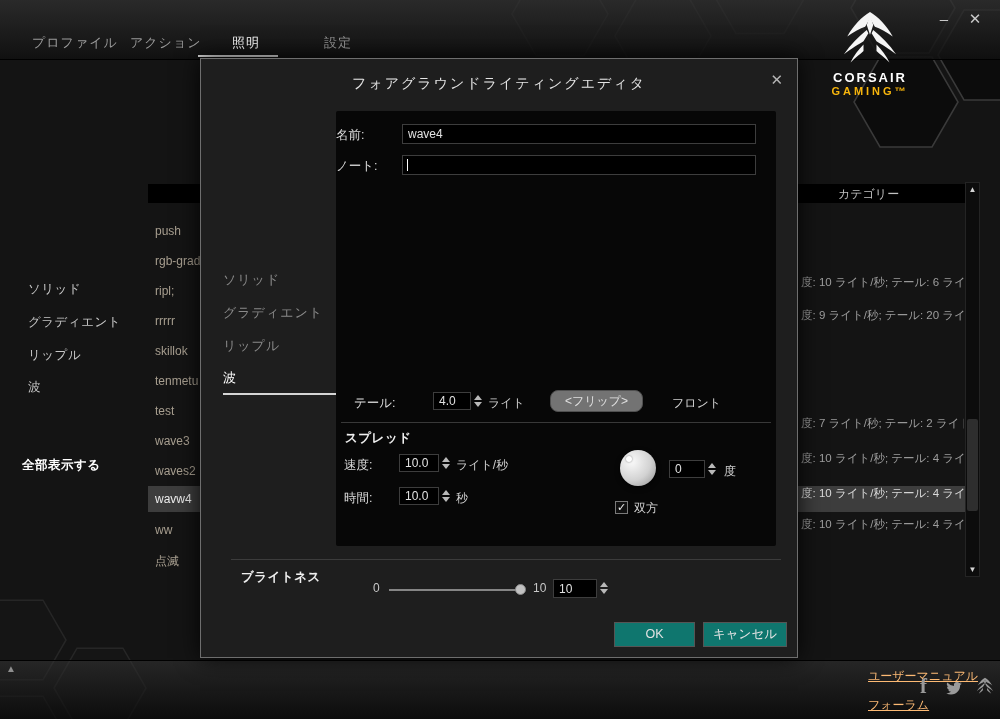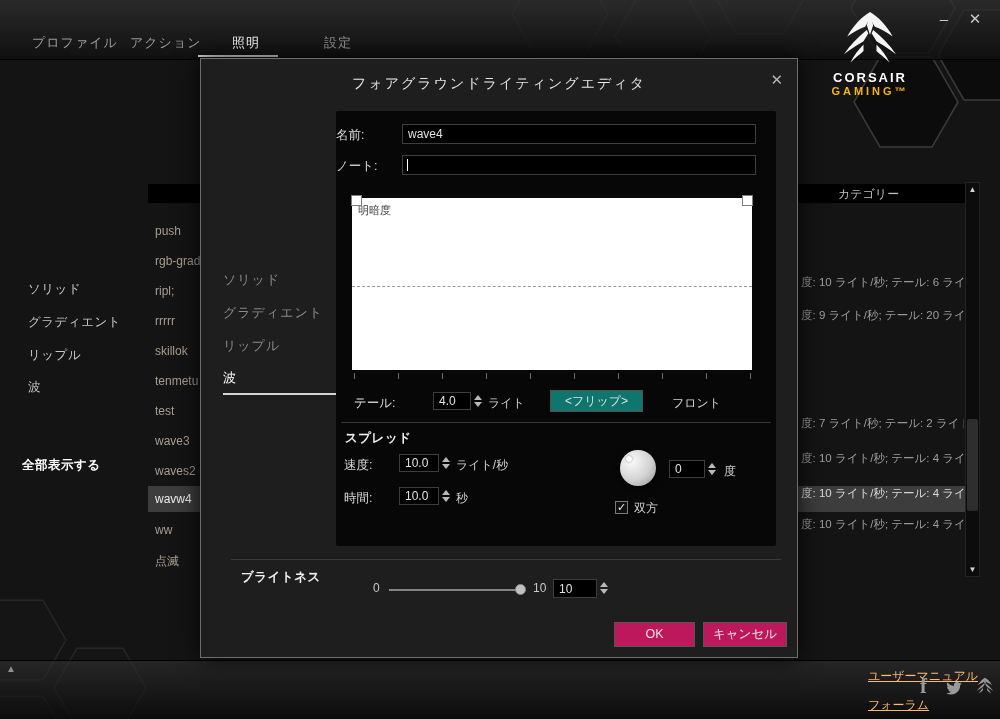--- a/index.html
+++ b/index.html
@@ -64,41 +64,41 @@
   .curve-label { position:absolute; left:6px; top:5px; font-size:11px; color:#404040; }
   .curve-dash { position:absolute; left:0; right:0; top:88px; border-top:1px dashed #9a9a9a; }
   .handle { position:absolute; top:0; width:11px; height:11px; background:#fff; border:1px solid #7d7d7d; }
   .curve-ticks { position:absolute; left:2px; top:178px; width:397px; height:6px;
     background:repeating-linear-gradient(90deg, #6a6a6a 0 1px, transparent 1px 44px); }
   .spin-arrows { position:absolute; width:10px; height:18px; display:flex; flex-direction:column; justify-content:center; gap:2px; align-items:center; }
   .tri-up { width:0; height:0; border-left:4px solid transparent; border-right:4px solid transparent; border-bottom:5px solid #b9b9b9; }
   .tri-down { width:0; height:0; border-left:4px solid transparent; border-right:4px solid transparent; border-top:5px solid #b9b9b9; }
 
   .unit { position:absolute; font-size:12px; color:#d0d0d0; }
-  .flip-btn { position:absolute; left:214px; top:279px; width:93px; height:22px; background:#0f766e;
-    border:1px solid #505050; border-radius:0; color:#e0e0e0; font-size:12px; text-align:center; line-height:20px; }
+  .flip-btn { position:absolute; left:214px; top:279px; width:93px; height:22px; background:#737373;
+    border:1px solid #505050; border-radius:8px; color:#e0e0e0; font-size:12px; text-align:center; line-height:20px; }
   .divider { position:absolute; left:5px; top:311px; width:430px; border-top:1px solid #383838; }
   .sec-h { position:absolute; font-weight:bold; font-size:12.5px; color:#efefef; letter-spacing:.5px; }
 
   .dial { position:absolute; left:284px; top:339px; width:36px; height:36px; border-radius:50%;
     background:radial-gradient(circle at 32% 32%, #fafafa, #d2d2d2 55%, #8f8f8f 100%);
     box-shadow:0 2px 5px rgba(0,0,0,.7); }
   .dial-dot { position:absolute; left:6px; top:6px; width:6px; height:6px; border-radius:50%;
     background:#fff; box-shadow:0 0 2px #777; }
 
   .checkbox { position:absolute; left:279px; top:390px; width:13px; height:13px; background:#101010;
     border:1px solid #7a7a7a; font-size:11px; color:#eee; line-height:11px; text-align:center; }
 
   .bright-line { position:absolute; left:30px; top:500px; width:550px; border-top:1px solid #3c3c3c; }
   .sl-track { position:absolute; left:188px; top:530px; width:136px; height:2px; background:#858585; }
   .sl-handle { position:absolute; left:314px; top:525px; width:11px; height:11px; border-radius:50%;
     background:#c2c2c2; border:1px solid #888; }
   .sl-lbl { position:absolute; font-size:12px; color:#c8c8c8; }
 
-  .dlg-btn { position:absolute; top:563px; height:25px; background:#be185d; border:1px solid #555;
+  .dlg-btn { position:absolute; top:563px; height:25px; background:#0f766e; border:1px solid #555;
     color:#e3e3e3; font-size:12.5px; text-align:center; line-height:23px; }
 
   
   .footer { position:absolute; left:0; top:660px; width:1000px; height:59px; z-index:2;
     background:linear-gradient(180deg, rgba(52,52,52,.55), rgba(10,10,10,.78));
     border-top:1px solid #000; }
   .foot-link { position:absolute; left:828px; font-size:12px; color:#fdba74; text-decoration:underline;margin-left:40px; }
   .fb-icon { position:absolute; left:920px; top:674px; font-family:"Liberation Serif",serif;
     font-size:21px; font-weight:bold; color:#9a9a9a; z-index:3;}
   .corner-arrow { position:absolute; left:6px; top:663px; font-size:10px; color:#8f8f8f; z-index:3; }
@@ -206,29 +206,20 @@
     <div class="type-underline"></div>
 
     <div class="panel">
 
       <div class="flabel" style="left:0; top:16px; width:62px">名前:</div>
       <input class="txt" style="left: 66px; top: 13px; width: 354px; height: 20px;" value="wave4">
       <div class="flabel" style="left:0; top:47px; width:62px">ノート:</div>
       <input class="txt" style="left: 66px; top: 44px; width: 354px; height: 20px;" value="">
       <div class="caret"></div>
 
-      <div class="curve">
-        <div class="curve-white">
-          <div class="curve-label">明暗度</div>
-          <div class="curve-dash"></div>
-        </div>
-        <div class="handle" style="left:-1px"></div>
-        <div class="handle" style="right:-1px"></div>
-        <div class="curve-ticks"></div>
-      </div>
 
       <div class="flabel" style="left:18px; top:284px; width:58px">テール:</div>
       <input class="txt" style="left: 97px; top: 281px; width: 38px; height: 18px;" value="4.0">
       <div class="spin-arrows" style="left:137px; top:281px">
         <div class="tri-up"></div>
         <div class="tri-down"></div>
       </div>
       <div class="unit" style="left:152px; top:284px">ライト</div>
       <div class="flip-btn">&lt;フリップ&gt;</div>
       <div class="unit" style="left:336px; top:284px">フロント</div>

